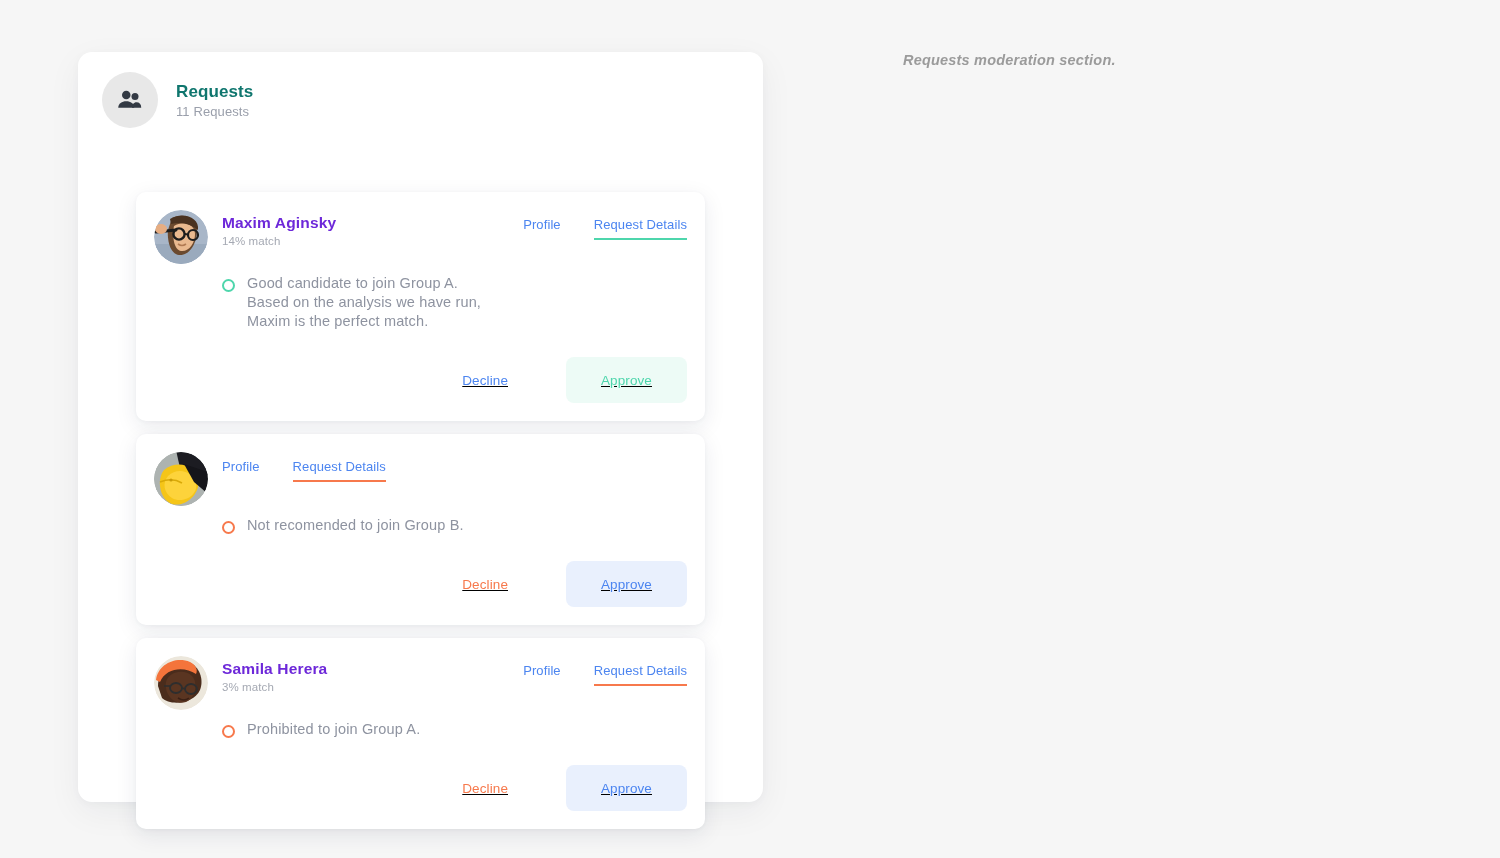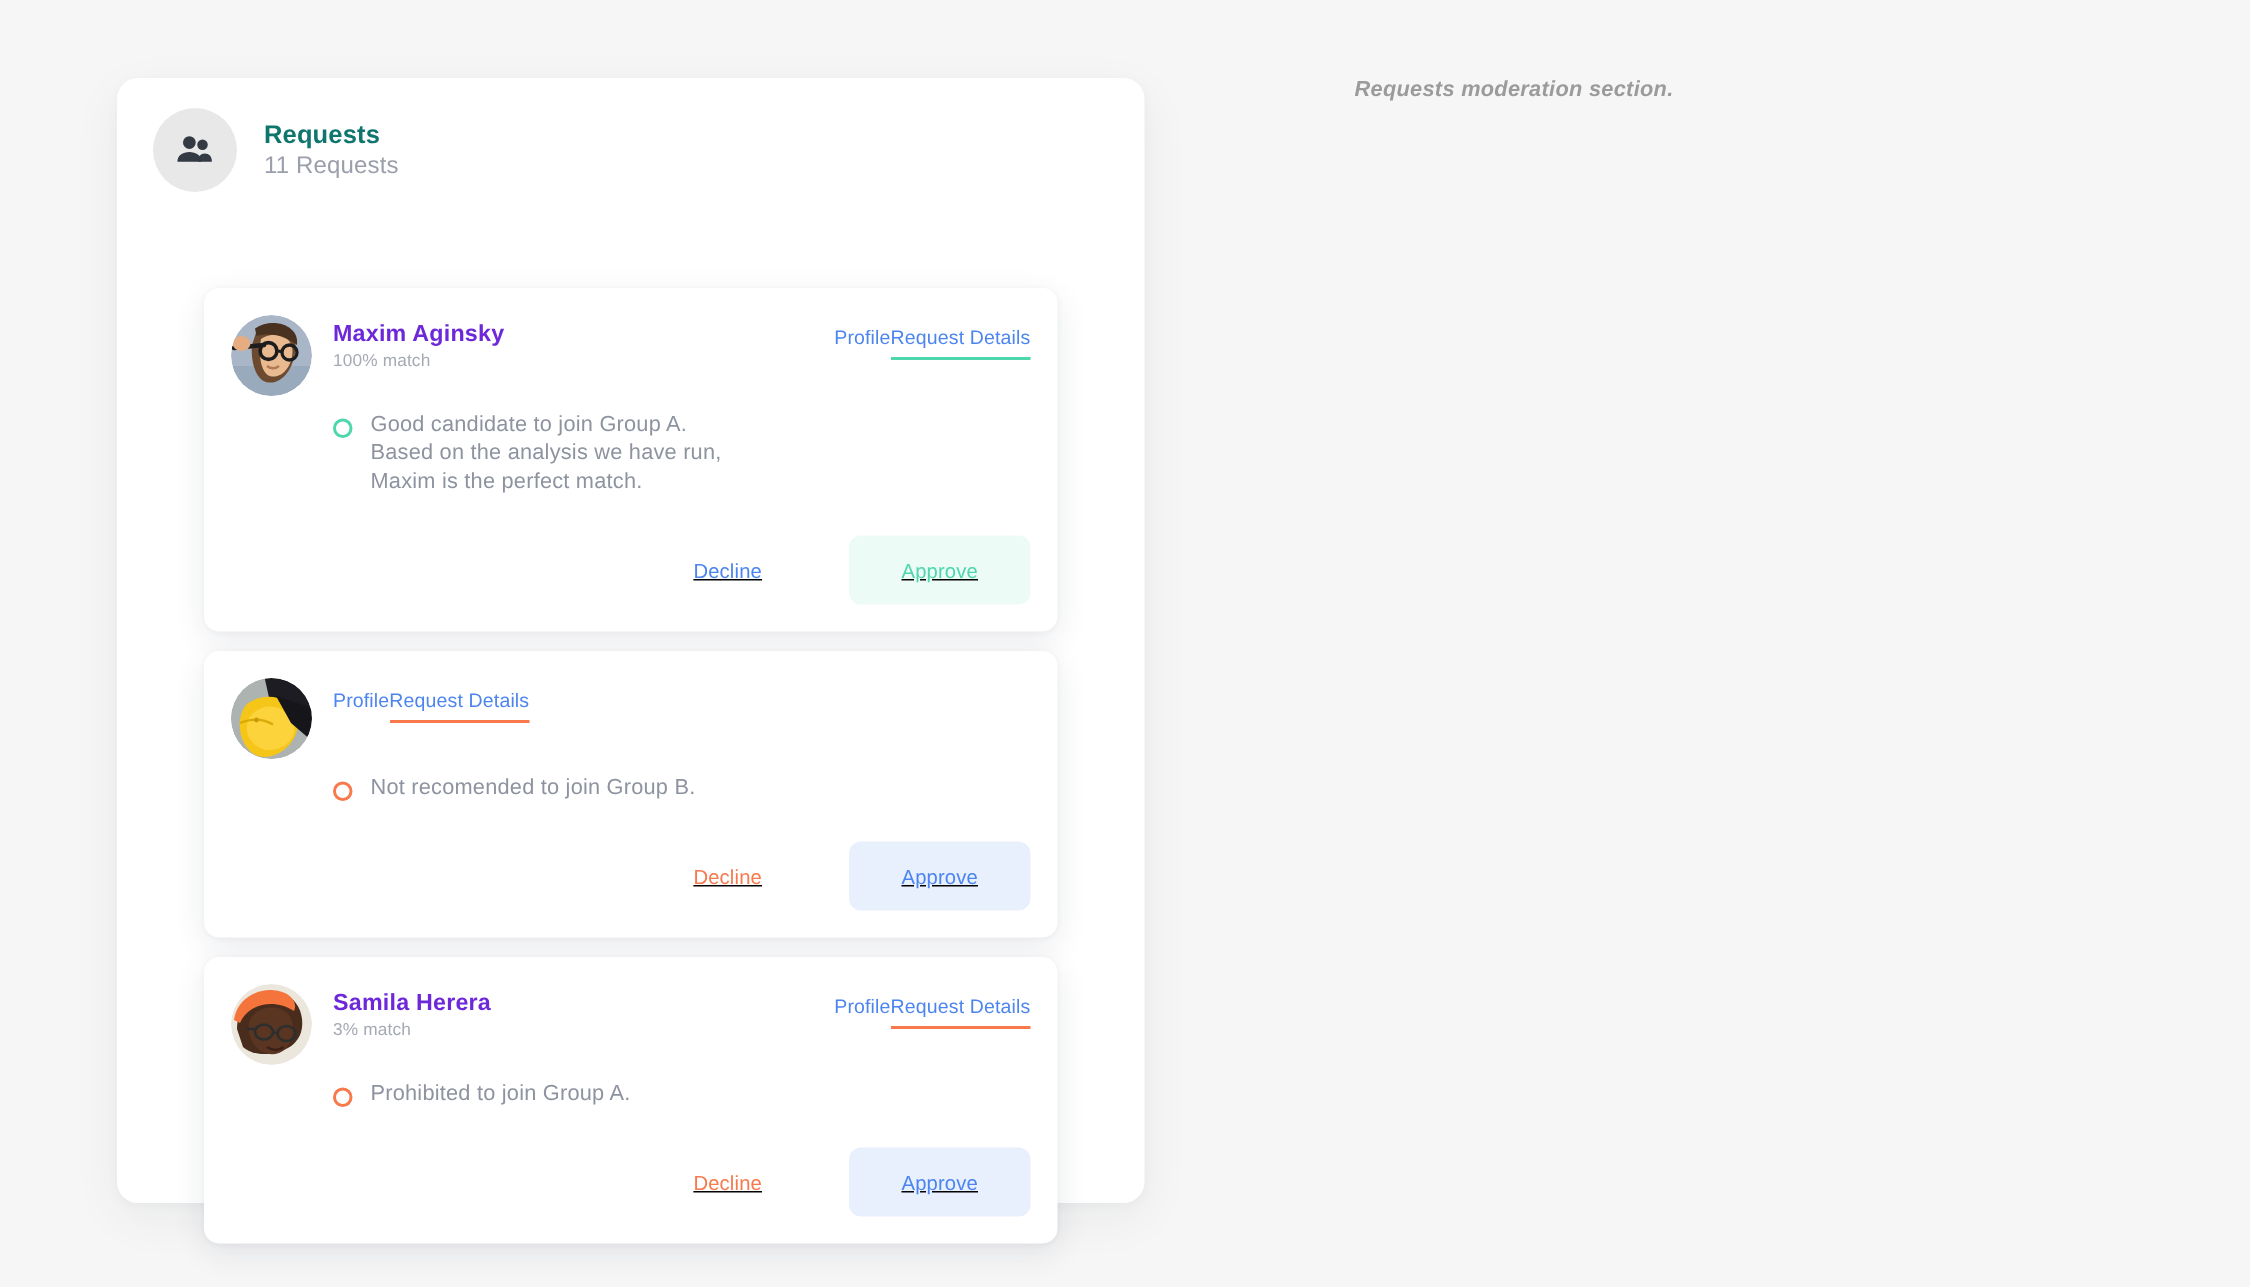--- a/index.html
+++ b/index.html
@@ -56,21 +56,21 @@
 
   .header-text { display: flex; flex-direction: column; gap: 2px; }
 
   .header-title {
     font-size: 17px;
     font-weight: bold;
     color: #0f766e;
     letter-spacing: .1px;
   }
   .header-sub {
-    font-size: 16px;
+    font-size: 13px;
     color: #9a9fab;
     letter-spacing: .1px;
   }
 
   
   .cards {
     position: absolute;
     left: 58px;
     top: 140px;
     width: 569px;
@@ -115,20 +115,21 @@
   .who-match {
     font-size: 11.5px;
     color: #a5a9b3;
     margin-top: 3px;
     letter-spacing: .1px;
   }
 
   .tabs {
     display: flex;
     align-items: flex-start;
+    gap: 33px;
     padding-top: 9px;
     flex: none;
   }
 
   .tab {
     font-size: 13px;
     color: #4c85f0;
     letter-spacing: .1px;
     padding-bottom: 6px;
     white-space: nowrap;
@@ -260,21 +261,21 @@
                 <circle cx="39" cy="25" r="5" fill="none" stroke="#1d1d1d" stroke-width="2.2"></circle>
                 <path d="M30.6 24 L34 24.4" stroke="#1d1d1d" stroke-width="2"></path>
                 <path d="M2 22 L22 20" stroke="#1d1d1d" stroke-width="3" stroke-linecap="round"></path>
                 <ellipse cx="7" cy="19" rx="6" ry="5" fill="#e6ad82"></ellipse>
                 <path d="M24 34 q4 3 8 0" stroke="#b07a52" stroke-width="1.6" fill="none"></path>
               </g>
             </svg>
           </div>
           <div class="who">
             <div class="who-name">Maxim Aginsky</div>
-            <div class="who-match">100% match</div>
+            <div class="who-match">14% match</div>
           </div>
           <div class="tabs">
             <div class="tab">Profile</div>
             <div class="tab active teal">Request Details</div>
           </div>
         </div>
 
         <div class="note">
           <span class="note-dot"></span>
           <span class="note-text">Good candidate to join Group A.

